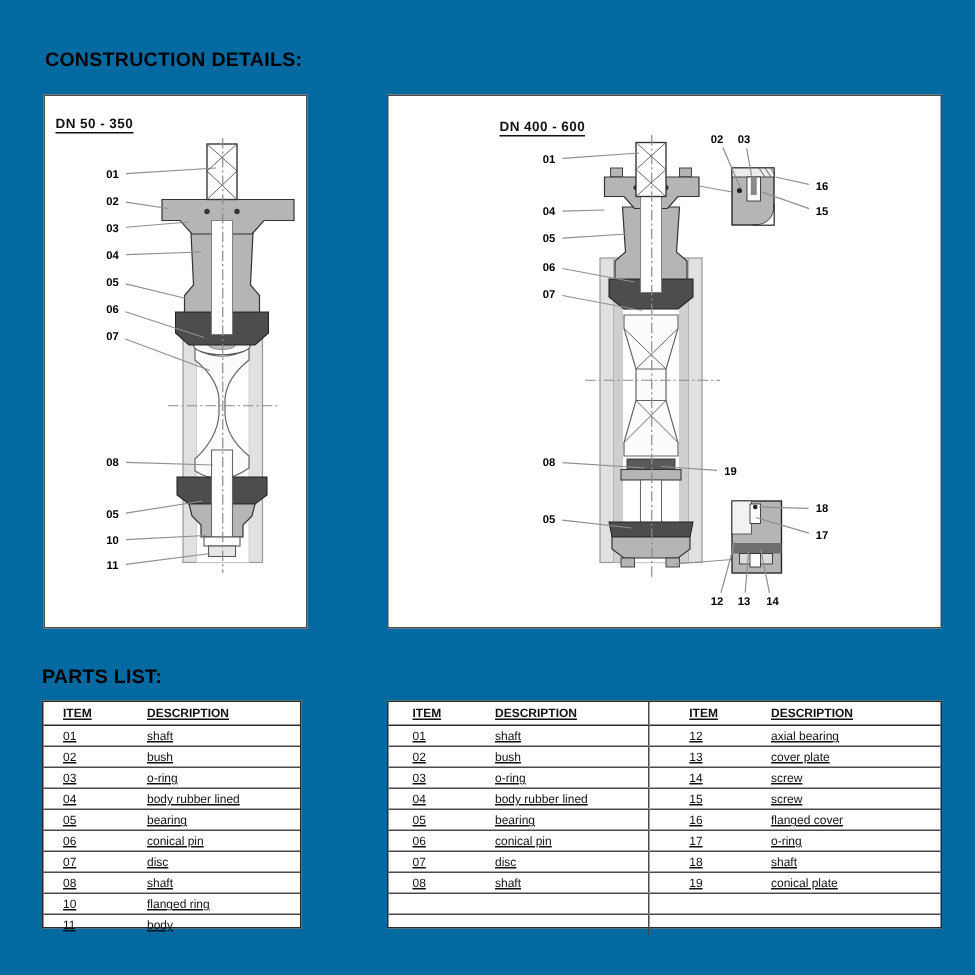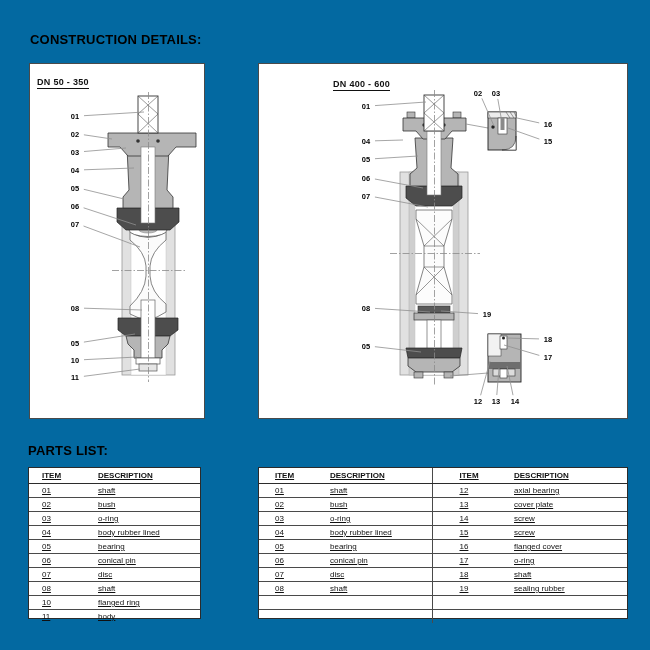--- a/index.html
+++ b/index.html
@@ -289,21 +289,21 @@
           <tr>
             <td style="padding-left: 16px;">07</td>
             <td style="padding-left: 0px;">disc</td>
             <td class="sep" style="padding-left: 27px;">18</td>
             <td style="padding-left: 0px;">shaft</td>
           </tr>
           <tr>
             <td style="padding-left: 16px;">08</td>
             <td style="padding-left: 0px;">shaft</td>
             <td class="sep" style="padding-left: 27px;">19</td>
-            <td style="padding-left: 0px;">sealing rubber</td>
+            <td style="padding-left: 0px;">conical plate</td>
           </tr>
           <tr>
             <td style="padding-left: 16px;"></td>
             <td style="padding-left: 0px;"></td>
             <td class="sep" style="padding-left: 27px;"></td>
             <td style="padding-left: 0px;"></td>
           </tr>
           <tr>
             <td style="padding-left: 16px;"></td>
             <td style="padding-left: 0px;"></td>

